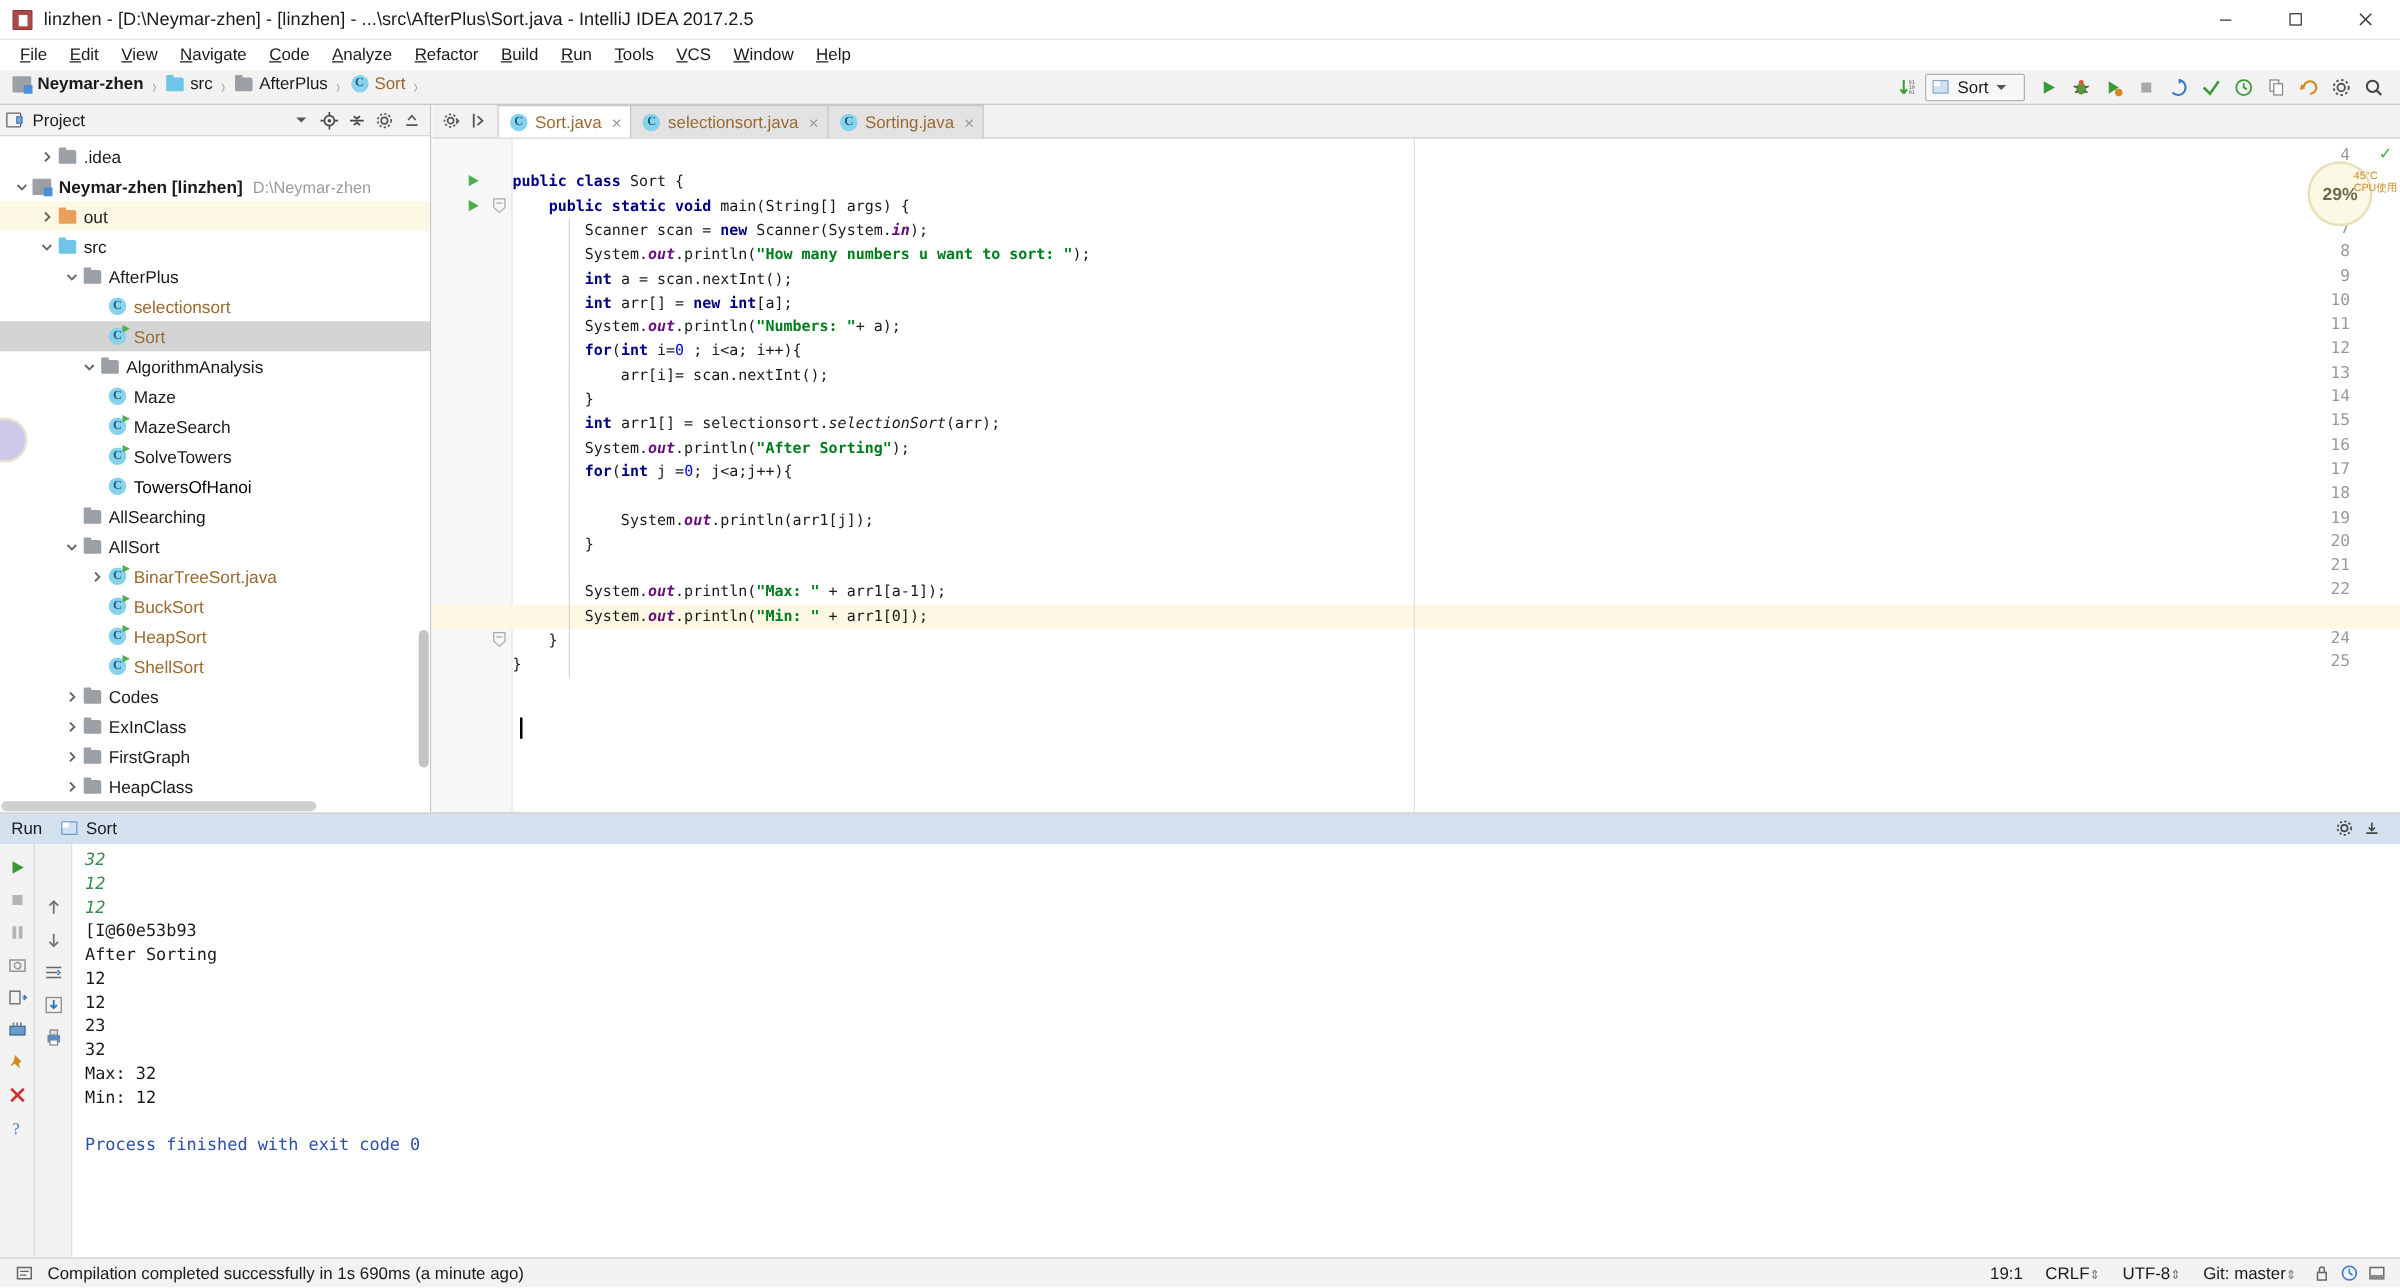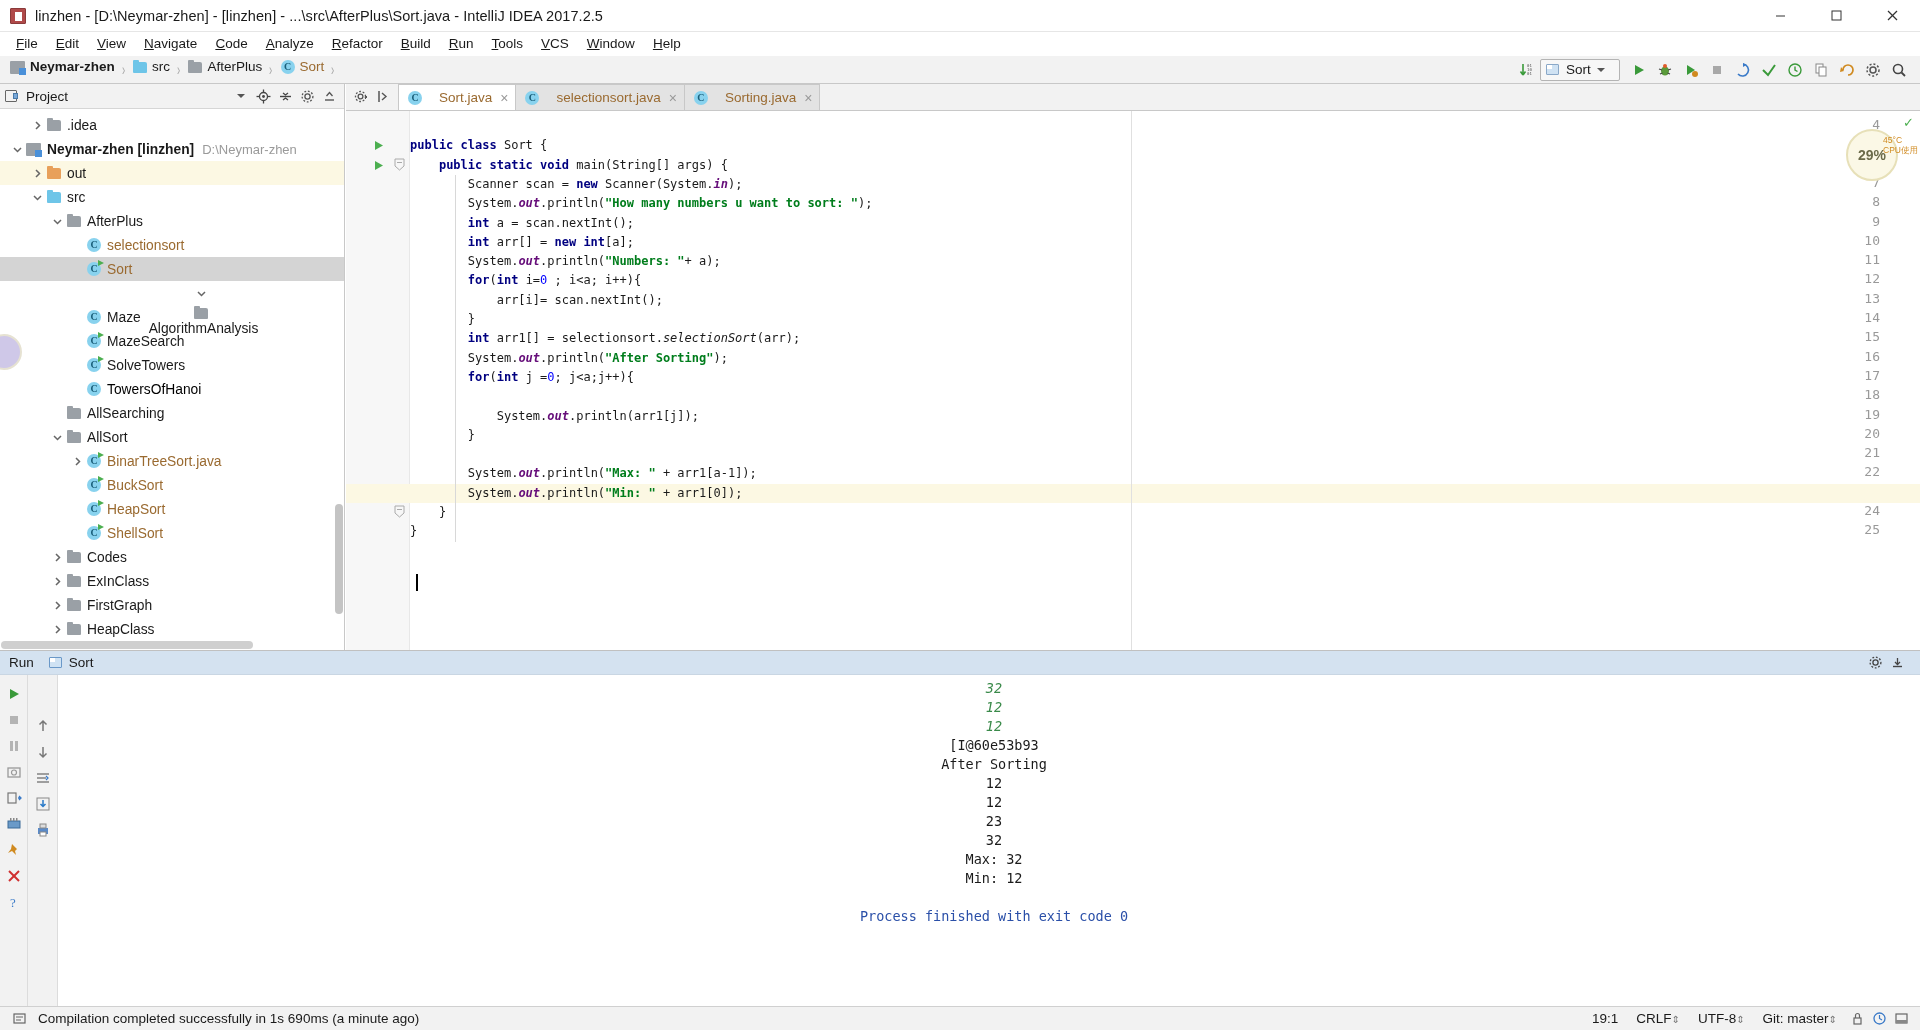--- a/index.html
+++ b/index.html
@@ -153,21 +153,21 @@
     display: flex; align-items: flex-end; padding-left: 4px;
   }
   .tabgut { display: flex; align-items: center; height: 27px; padding-right: 4px; }
   .tg-ico { width: 22px; height: 24px; display: flex; align-items: center; justify-content: center; }
   .etab {
     height: 26px; display: flex; align-items: center; padding: 0 7px 0 8px;
     border: 1px solid #c8c8c8; border-bottom: none; background: #e3e3e3;
     margin-right: -1px; position: relative;
   }
   .etab.active { background: #ffffff; }
-  .etab .tabname { font-size: 13.5px; margin-left: 16px; color: #9a6a30; }
+  .etab .tabname { font-size: 13.5px; margin-left: 5px; color: #9a6a30; }
   .etab .tabx { margin-left: 8px; color: #999; font-size: 14px; line-height: 10px; }
 
   .editorbody { position: relative; height: 539px; background: #ffffff; overflow: hidden; }
   .gutter {
     position: absolute; left: 0; top: 0; width: 64px; height: 100%;
     background: #f7f7f7; border-right: 1px solid #e8e8e8;
   }
   .gutter2 {
     position: absolute; left: 0; top: 0; width: 36px; height: 100%;
     background: #efefef;
@@ -254,21 +254,21 @@
     width: 24px; height: 26px; display: flex; align-items: center; justify-content: center;
   }
   .runtools2 {
     position: absolute; left: 28px; top: 0; width: 30px; height: 332px;
     background: #f2f2f2; border-right: 1px solid #dcdcdc;
     display: flex; flex-direction: column; align-items: center; padding-top: 38px;
   }
   .console {
     position: absolute; left: 58px; top: 0; right: 0; height: 332px;
     background: #ffffff; font-family: "DejaVu Sans Mono", monospace;
-    font-size: 13.5px; padding: 4px 0 0 10px; overflow: hidden; text-align: center;
+    font-size: 13.5px; padding: 4px 0 0 10px; overflow: hidden;
   }
   .cl { height: 19px; line-height: 19px; white-space: pre; color: #1a1a1a; }
   .cl.inpt { color: #3a8a4a; font-style: italic; }
   .cl.ok { color: #2a4fa8; }
 
   
   .statusbar {
     position: absolute; left: 0; bottom: 0; width: 1920px; height: 24px;
     background: #f2f2f2; border-top: 1px solid #d0d0d0; display: flex; align-items: center;
     padding: 0 8px;
@@ -545,21 +545,21 @@
             </span>
             <span class="tlabel brown">selectionsort</span>
           </div>
           <div class="trow sel" style="padding-left: 68px;">
             <span class="twist"></span>
             <span class="ico16">
               <span class="cls-icon run">C</span>
             </span>
             <span class="tlabel brown">Sort</span>
           </div>
-          <div class="trow" style="padding-left: 62px; flex-direction: column;">
+          <div class="trow" style="padding-left: 62px;">
             <span class="twist">
               <svg width="11" height="11" viewBox="0 0 11 11">
                 <path d="M2 4 L5.5 7.5 L9 4" stroke="#666" stroke-width="1.5" fill="none"></path>
               </svg>
             </span>
             <span class="ico16">
               <span class="folder-grey"></span>
             </span>
             <span class="tlabel">AlgorithmAnalysis</span>
           </div>

